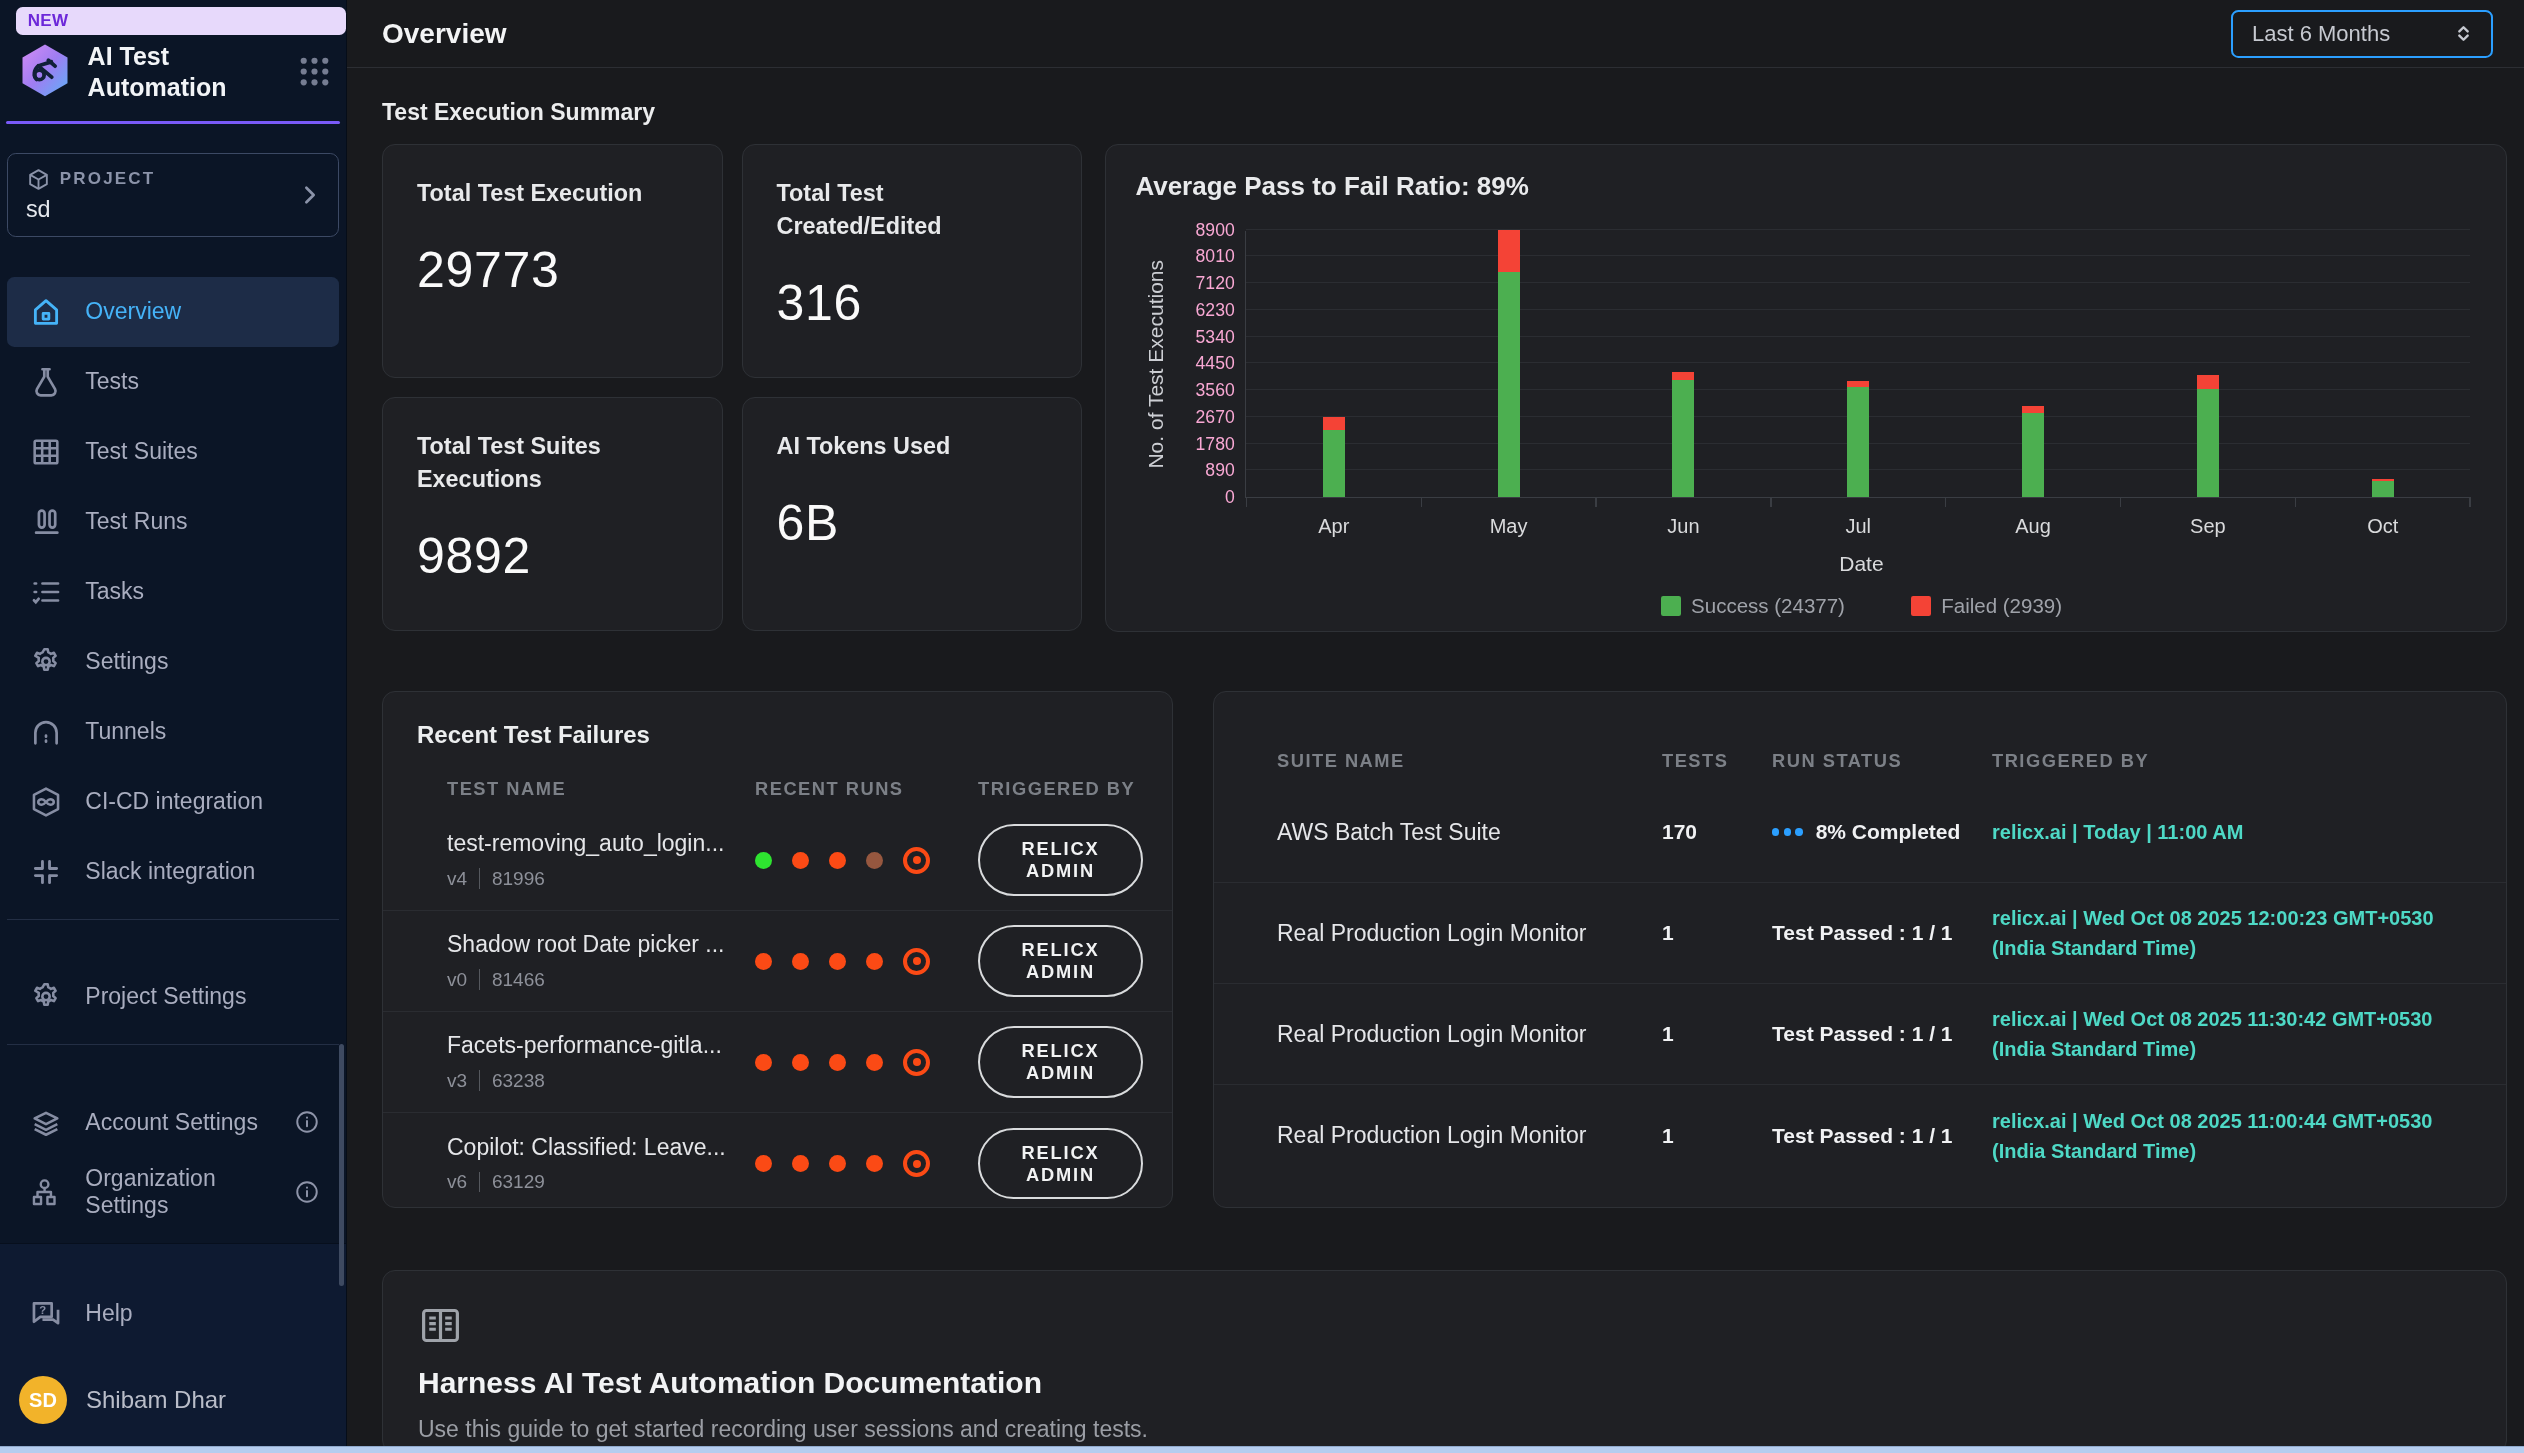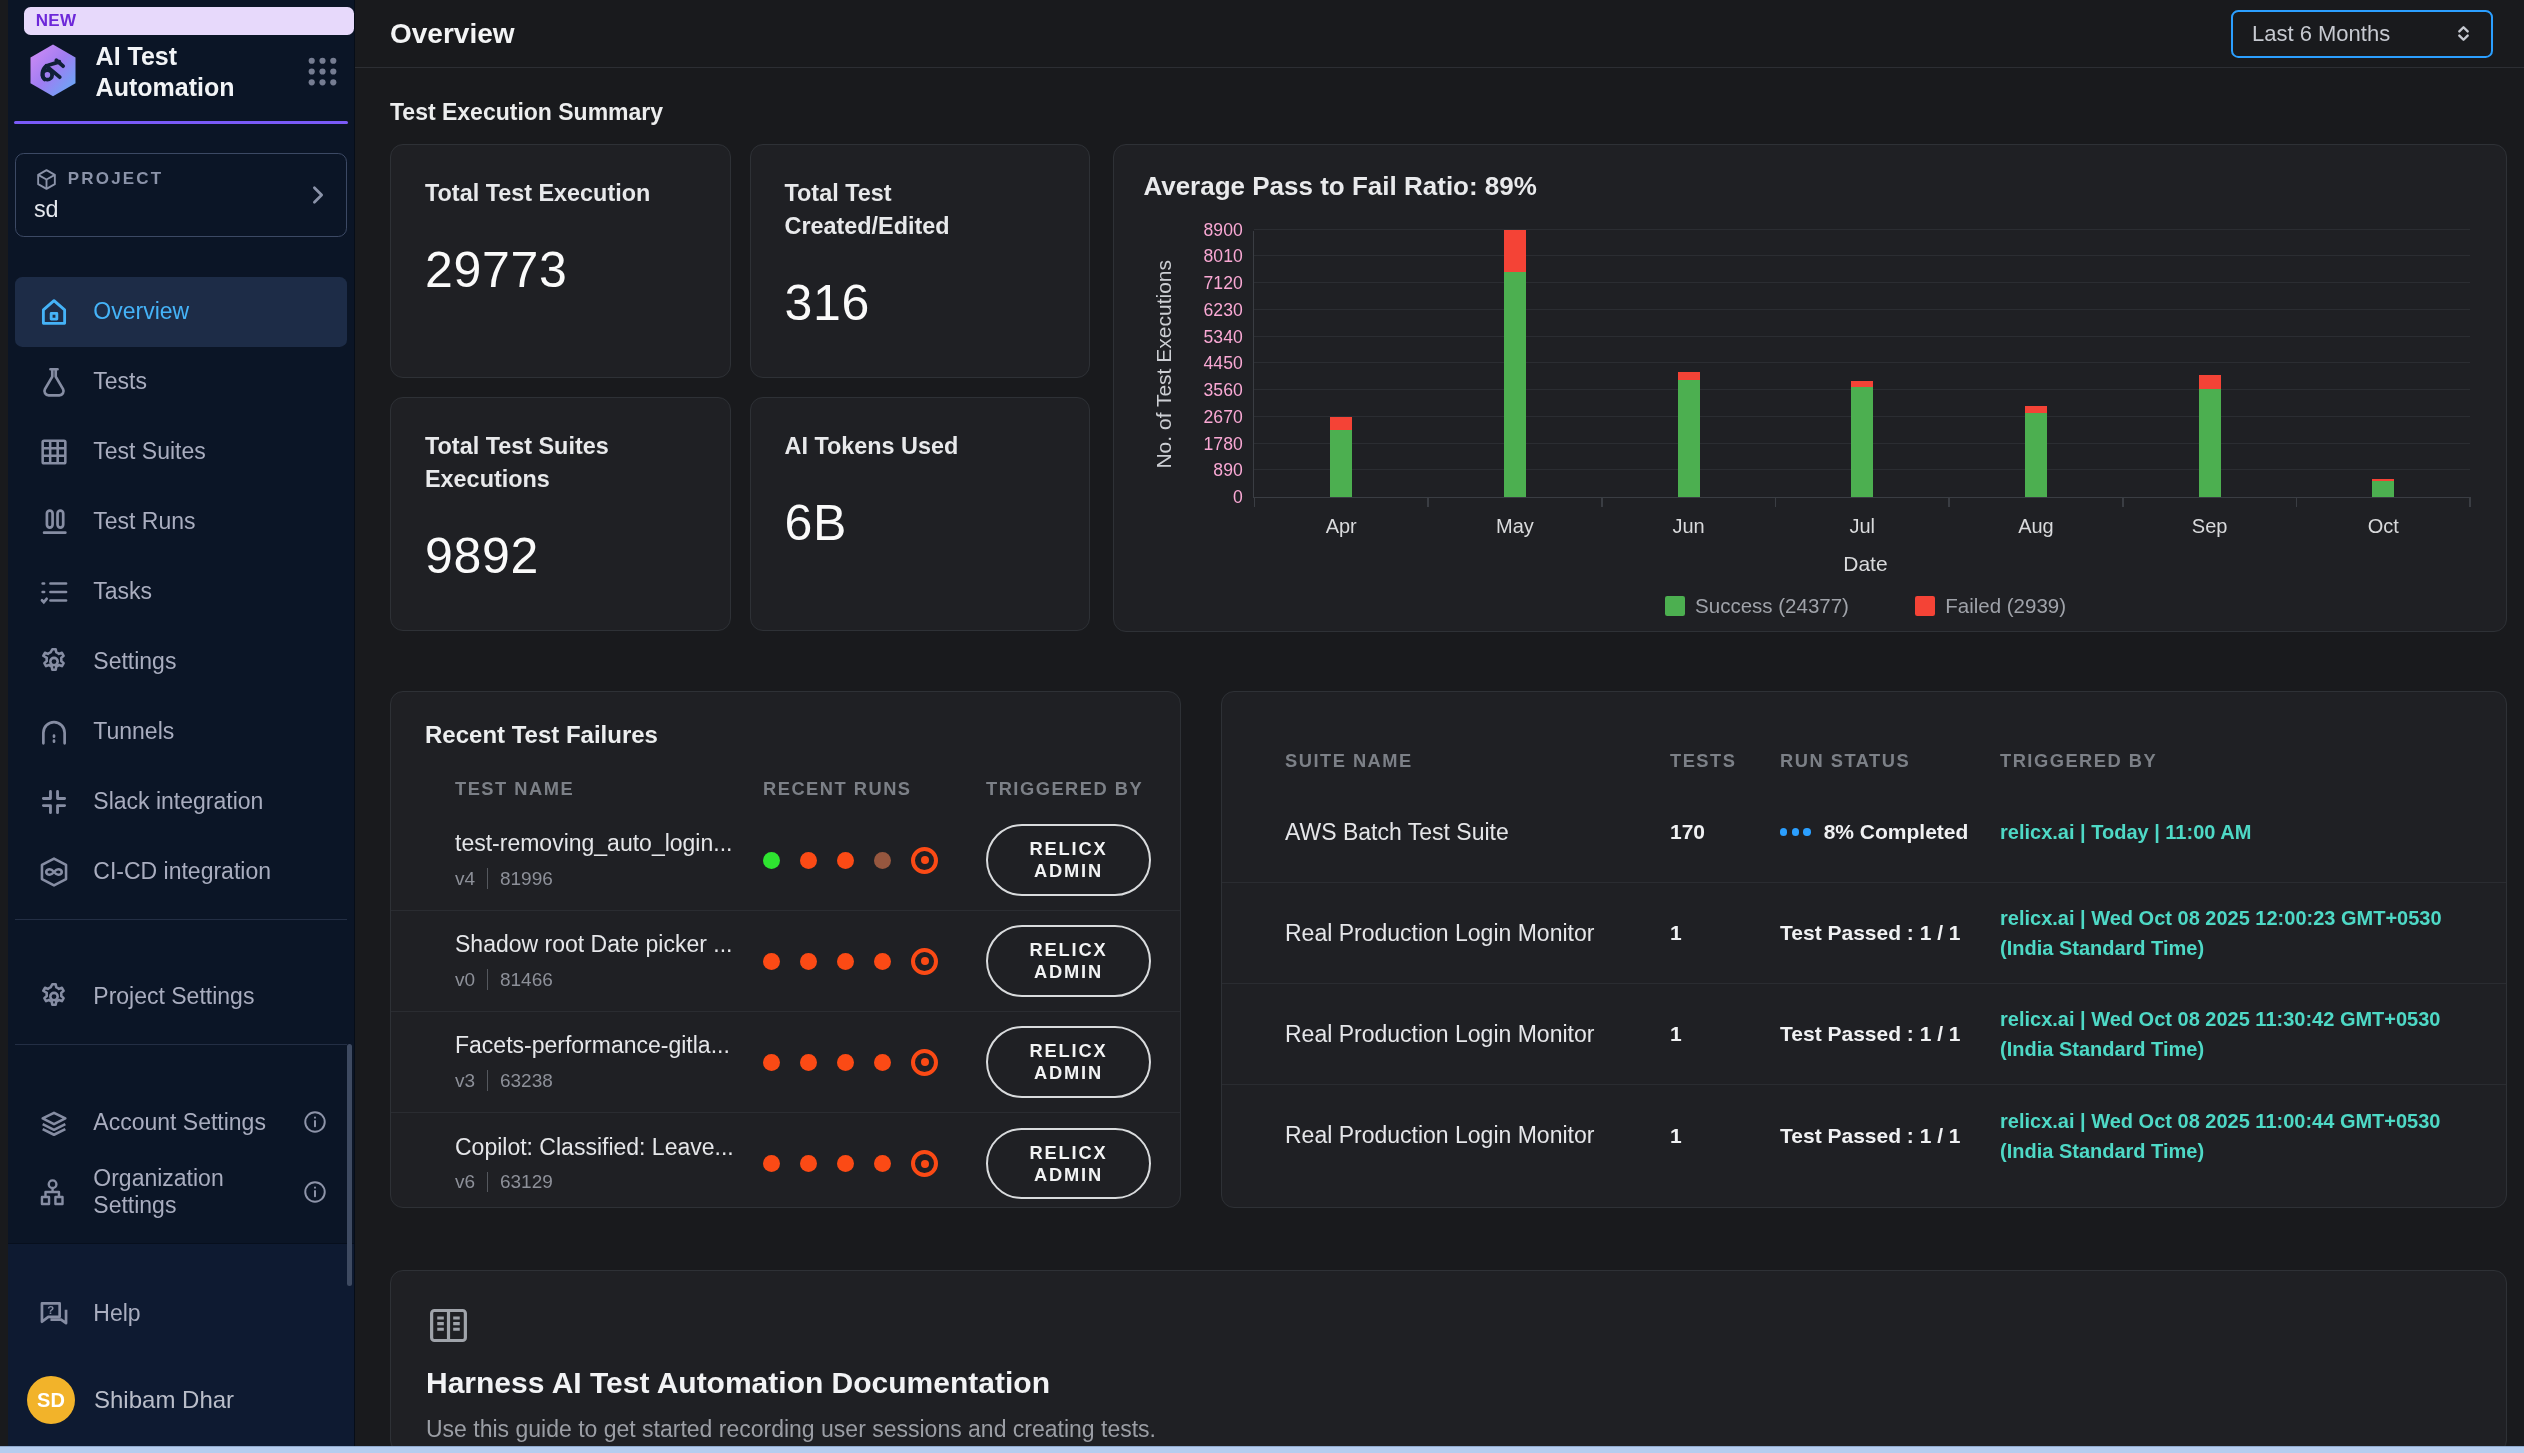--- a/index.html
+++ b/index.html
@@ -2,21 +2,21 @@
 <html style="font-size:11.7px"><head>
 <meta charset="utf-8">
 <style>
   * { margin:0; padding:0; box-sizing:border-box; }
   html,body { width:2525px; height:1453px; overflow:hidden; background:#191a1d;
     font-family:"Liberation Sans", sans-serif; }
   .app { display:flex; width:2525px; height:1453px; position:relative; }
 
   
   .sidebar { width:347px; height:100%; background:#0b1526; border-right:0.7px solid #060d18;
-    position:relative; flex-shrink:0; display:flex; flex-direction:column;margin-left:8px; }
+    position:relative; flex-shrink:0; display:flex; flex-direction:column; }
   .new-badge { display:inline-block; margin:7.3px 0 0 16px; background:#e7d9fb; color:#6d28d9;
     font-size:17px; font-weight:bold; padding:3.7px 11.7px; border-radius:6.6px; letter-spacing:0.4px; }
   .brand-row { display:flex; align-items:center; margin:5.9px 13px 0 17.6px; }
   .logo-hex { width:54px; height:59px; flex-shrink:0; }
   .brand-title { margin-left:16px; color:#f2f4f7; font-size:25px; font-weight:bold; line-height:1.25; width:161px; }
   .apps-grid { margin-left:auto; color:#767d92; width:37px; height:37px; }
   .purple-line { height:2.9px; background:#7a5af8; margin:17.6px 5.9px 0 5.9px; border-radius:1.5px; }
   .project-card { margin:29px 7.3px 0 7.3px; border:1.5px solid #3c4964; border-radius:8.8px;
     padding:13px 17.6px; position:relative; cursor:pointer; }
   .project-label-row { display:flex; align-items:center; gap:8.8px; color:#8b93a9; }
@@ -230,34 +230,34 @@
           <span class="nav-icon">
             <svg viewBox="0 0 24 24" fill="none" stroke="currentColor" stroke-width="1.9" stroke-linecap="round">
               <path d="M4.5 20v-7.5a7.5 7.5 0 0 1 15 0V20"></path>
               <path d="M12 14.5v.8M12 18v.8"></path>
             </svg>
           </span>
           <span class="nav-label">Tunnels</span>
         </div>
         <div class="nav-item">
           <span class="nav-icon">
-            <svg viewBox="0 0 24 24" fill="none" stroke="currentColor" stroke-width="2" stroke-linecap="round">
-              <path d="M9.5 4.5v5M14.5 4.5v5M9.5 14.5v5M14.5 14.5v5M4.5 9.5h5M15 9.5h4.5M4.5 14.5h5M15 14.5h4.5"></path>
-            </svg>
-          </span>
-          <span class="nav-label">Slack integration</span>
-        </div>
-        <div class="nav-item">
-          <span class="nav-icon">
             <svg viewBox="0 0 24 24" fill="none" stroke="currentColor" stroke-width="1.8" stroke-linejoin="round">
               <path d="M12 2.5 20.5 7v10L12 21.5 3.5 17V7z"></path>
               <path d="M9 14c-1.4 0-2.5-.9-2.5-2S7.6 10 9 10c2.5 0 3.5 4 6 4 1.4 0 2.5-.9 2.5-2S16.4 10 15 10c-2.5 0-3.5 4-6 4z"></path>
             </svg>
           </span>
           <span class="nav-label">CI-CD integration</span>
+        </div>
+        <div class="nav-item">
+          <span class="nav-icon">
+            <svg viewBox="0 0 24 24" fill="none" stroke="currentColor" stroke-width="2" stroke-linecap="round">
+              <path d="M9.5 4.5v5M14.5 4.5v5M9.5 14.5v5M14.5 14.5v5M4.5 9.5h5M15 9.5h4.5M4.5 14.5h5M15 14.5h4.5"></path>
+            </svg>
+          </span>
+          <span class="nav-label">Slack integration</span>
         </div>
         <div class="side-divider"></div>
         <div class="nav-item mt60">
           <span class="nav-icon">
             <svg viewBox="0 0 24 24" fill="none" stroke="currentColor" stroke-width="1.8" stroke-linejoin="round">
               <path d="M10.8 3h2.4l.4 2.2a7 7 0 0 1 1.9 1.1l2.1-.8 1.2 2.1-1.7 1.5a7 7 0 0 1 0 2.2l1.7 1.5-1.2 2.1-2.1-.8a7 7 0 0 1-1.9 1.1l-.4 2.2h-2.4l-.4-2.2a7 7 0 0 1-1.9-1.1l-2.1.8-1.2-2.1 1.7-1.5a7 7 0 0 1 0-2.2L4.4 7.6l1.2-2.1 2.1.8a7 7 0 0 1 1.9-1.1z"></path>
               <circle cx="12" cy="11.7" r="2.6"></circle>
             </svg>
           </span>
           <span class="nav-label">Project Settings</span>

